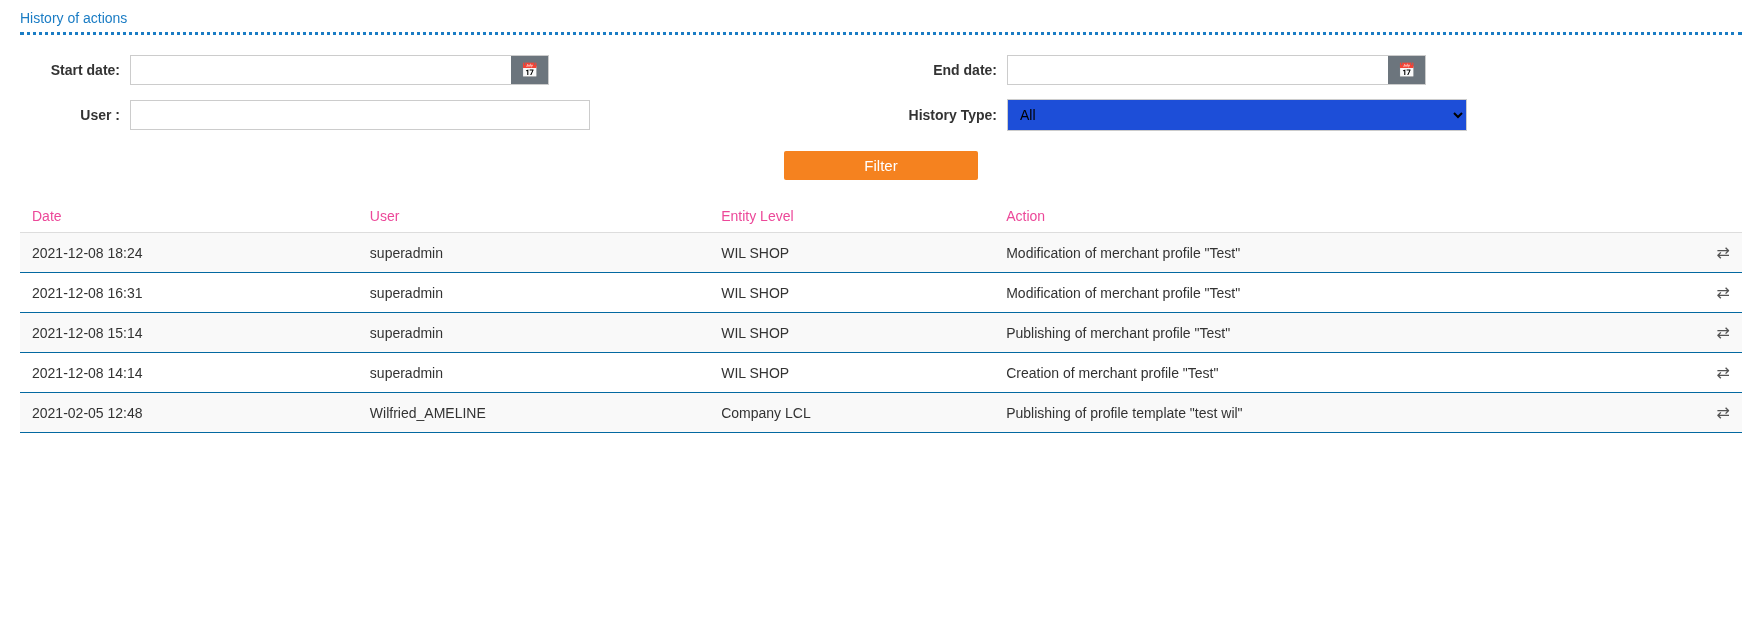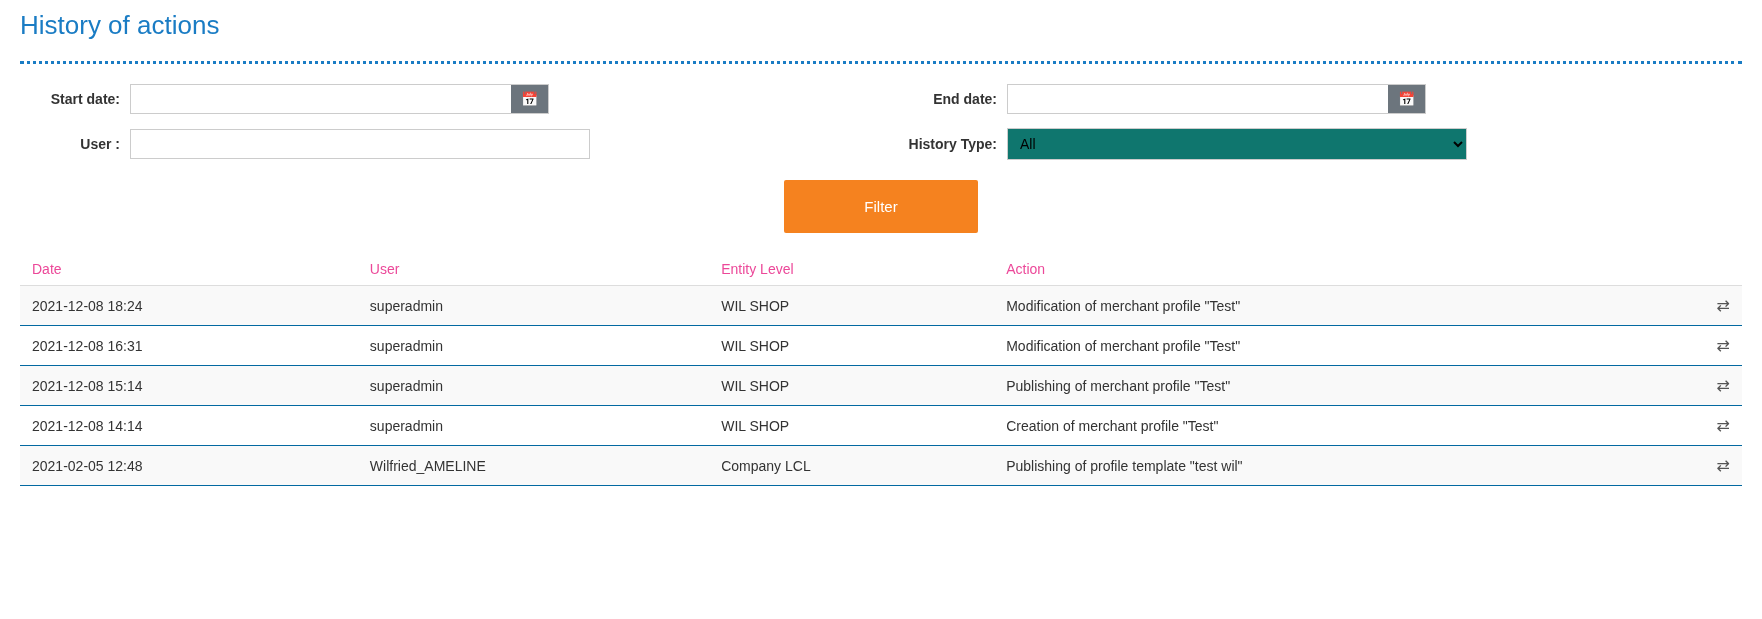--- a/index.html
+++ b/index.html
@@ -9,23 +9,23 @@
     }
     body {
       font-family: Arial, sans-serif;
       font-size: 14px;
       background: #fff;
       color: #333;
       padding: 10px 20px;
     }
     h1.page-title {
       color: #1a7cc4;
-      font-size: 26px;
+      font-size: 14px;
       font-weight: normal;
-      margin-bottom: 20px;
+      margin-bottom: 6px;
     }
     .dotted-divider {
       border: none;
       border-top: 3px dotted #1a7cc4;
       margin-bottom: 20px;
     }
     .filter-section {
       display: flex;
       flex-direction: column;
       gap: 14px;
@@ -79,33 +79,33 @@
       font-size: 14px;
       width: 460px;
       outline: none;
     }
     .filter-group select {
       border: 1px solid #ccc;
       padding: 6px 8px;
       font-size: 14px;
       width: 460px;
       outline: none;
-      background: #0f766e;
+      background: #1d4ed8;
       appearance: auto;
     }
     .filter-btn-row {
       display: flex;
       justify-content: center;
       margin: 10px 0 20px 0;
     }
     .filter-button {
       background: #f5821f;
       color: #fff;
       border: none;
-      padding: 18px 80px;
+      padding: 6px 80px;
       font-size: 15px;
       cursor: pointer;
       border-radius: 2px;
     }
     table {
       width: 100%;
       border-collapse: collapse;
       font-size: 14px;
     }
     thead tr th {

